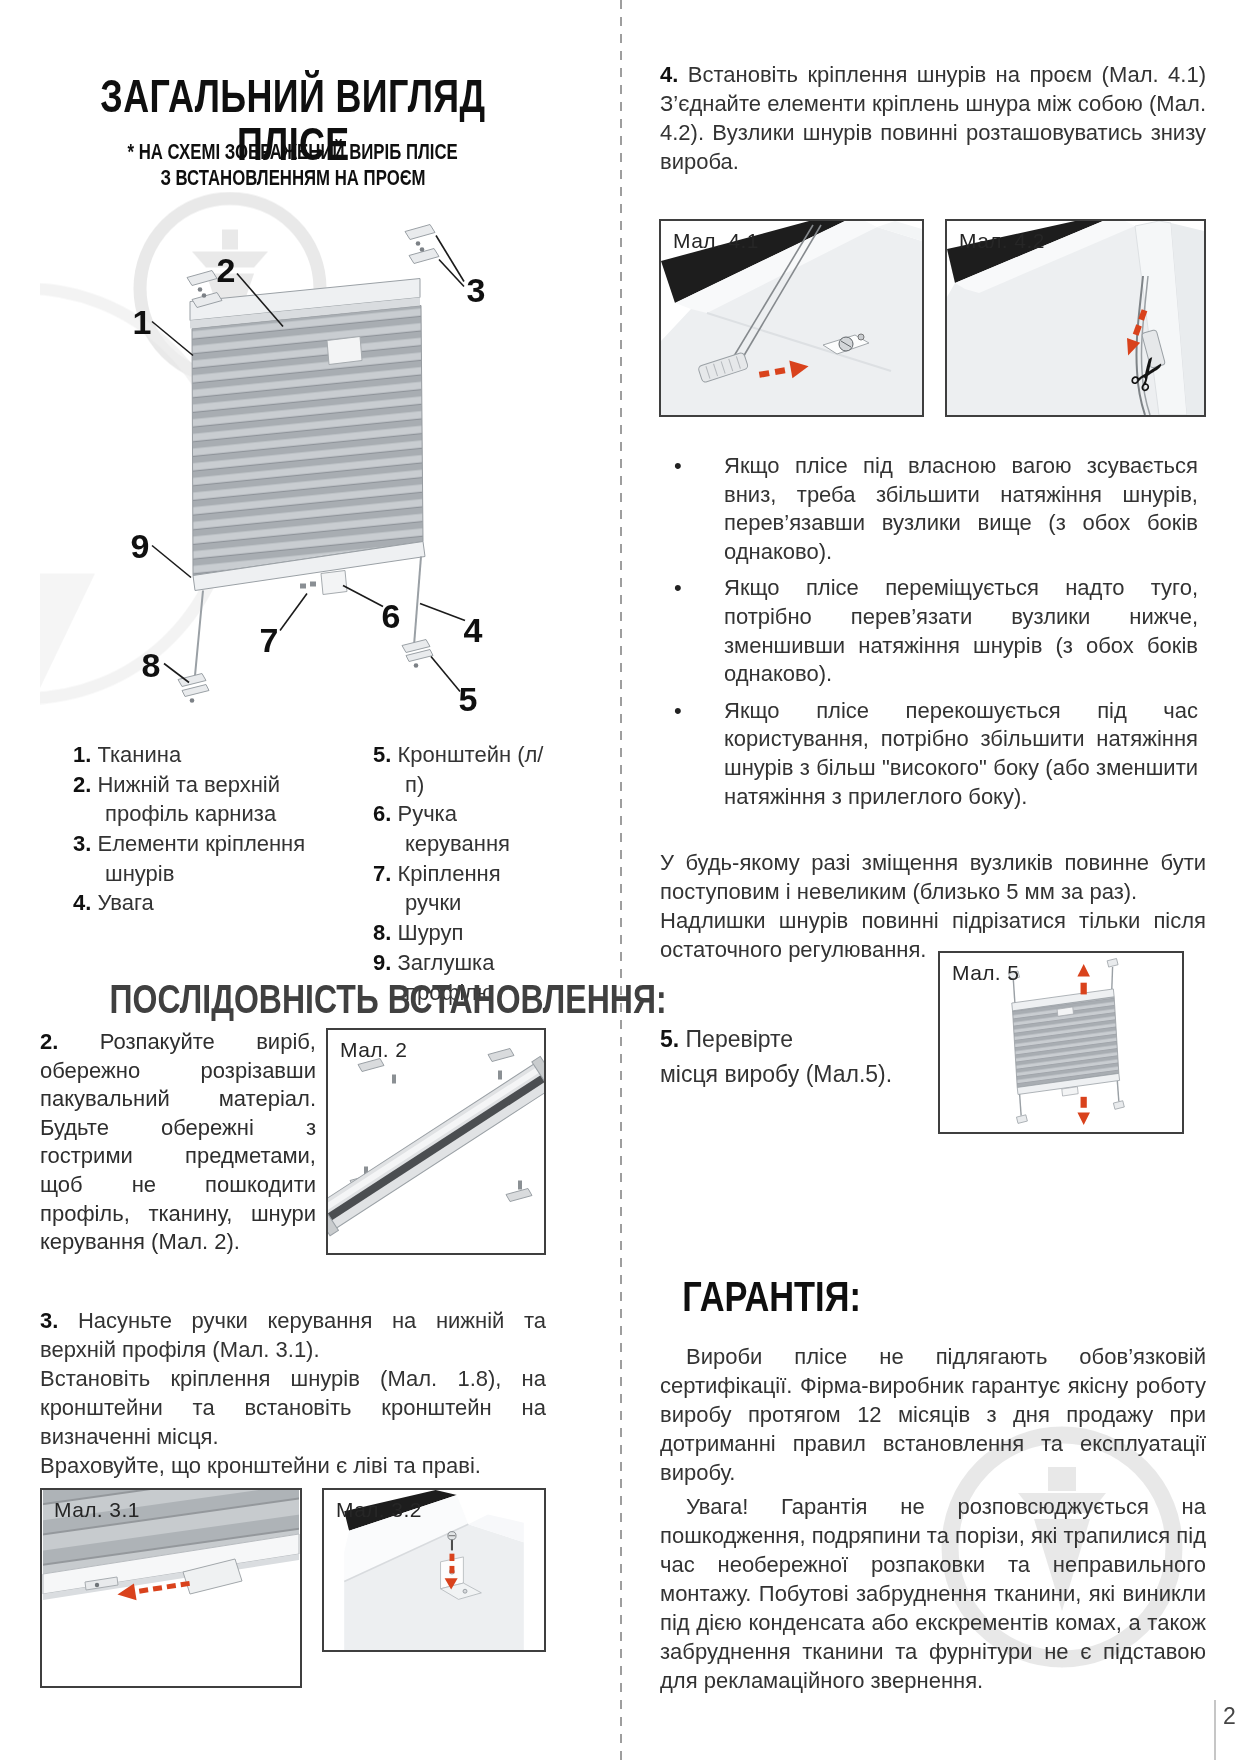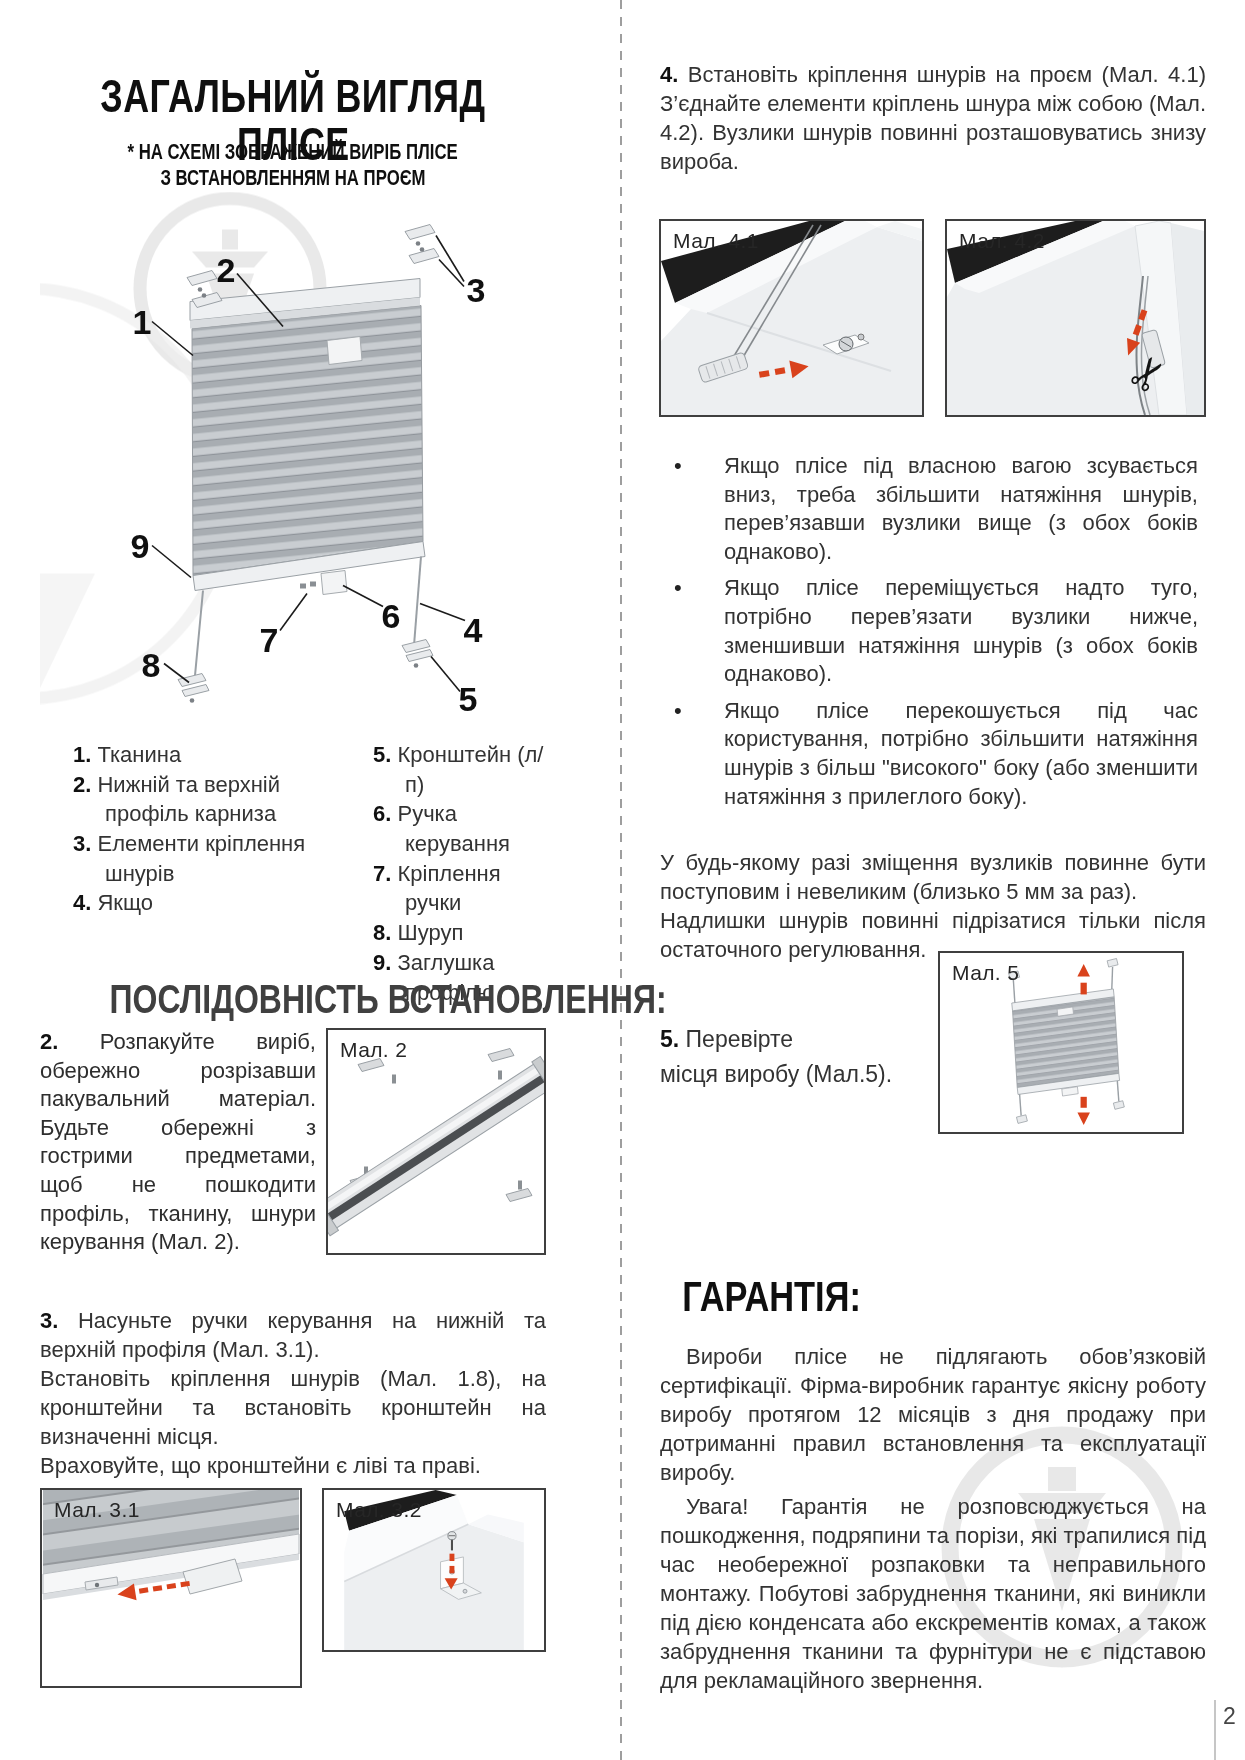--- a/index.html
+++ b/index.html
@@ -172,21 +172,21 @@
         <text class="dia-num" x="100" y="364">9</text>
       </g>
     </svg>
   </div>
 
   <div class="abs legend">
     <div class="colA">
       <div class="li"><b>1.</b> <span>Тканина</span></div>
       <div class="li"><b>2.</b> <span>Нижній та верхній профіль карниза</span></div>
       <div class="li"><b>3.</b> <span>Елементи кріплення шнурів</span></div>
-      <div class="li"><b>4.</b> <span>Якщо</span></div>
+      <div class="li"><b>4.</b> <span>Увага</span></div>
     </div>
     <div class="colB">
       <div class="li"><b>5.</b> <span>Кронштейн (л/п)</span></div>
       <div class="li"><b>6.</b> <span>Ручка керування</span></div>
       <div class="li"><b>7.</b> <span>Кріплення ручки</span></div>
       <div class="li"><b>8.</b> <span>Шуруп</span></div>
       <div class="li"><b>9.</b> <span>Заглушка профілю</span></div>
     </div>
   </div>
 

